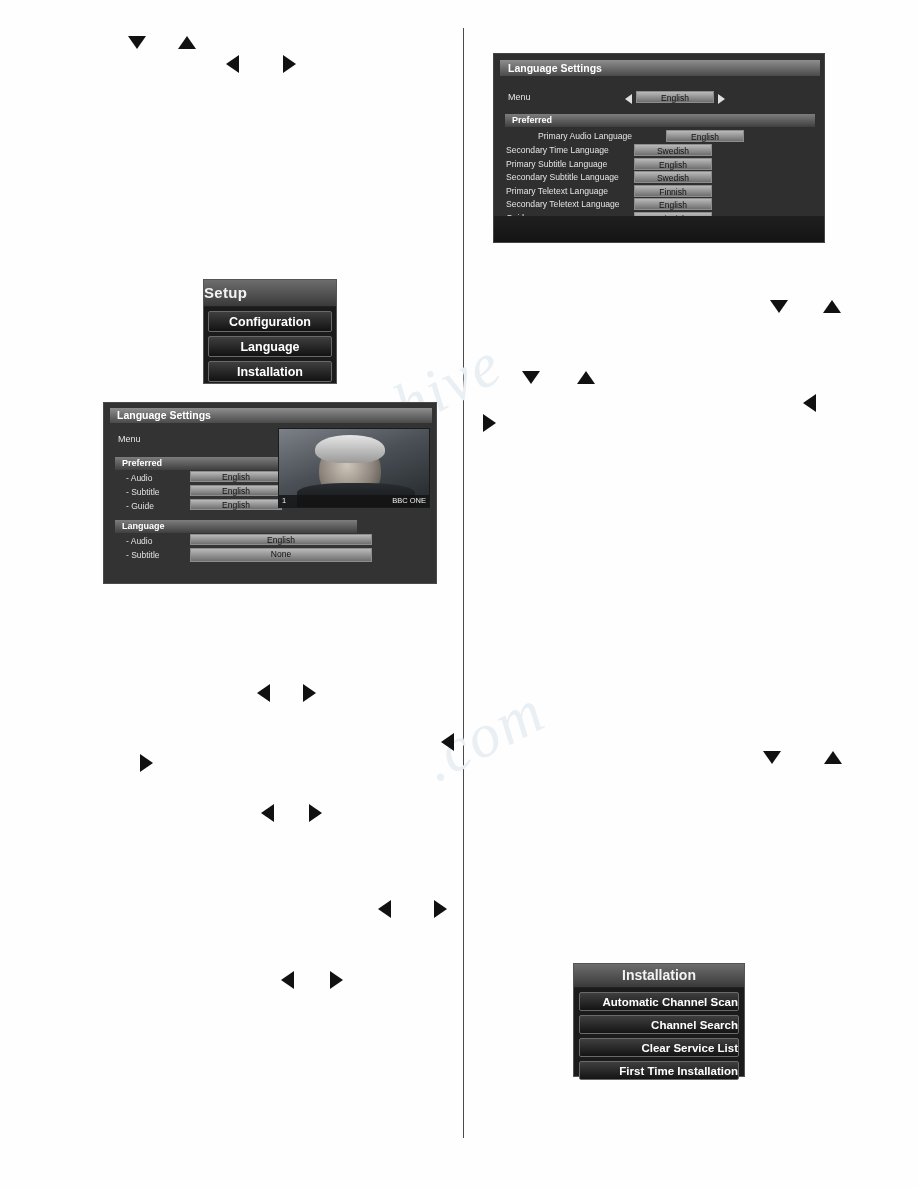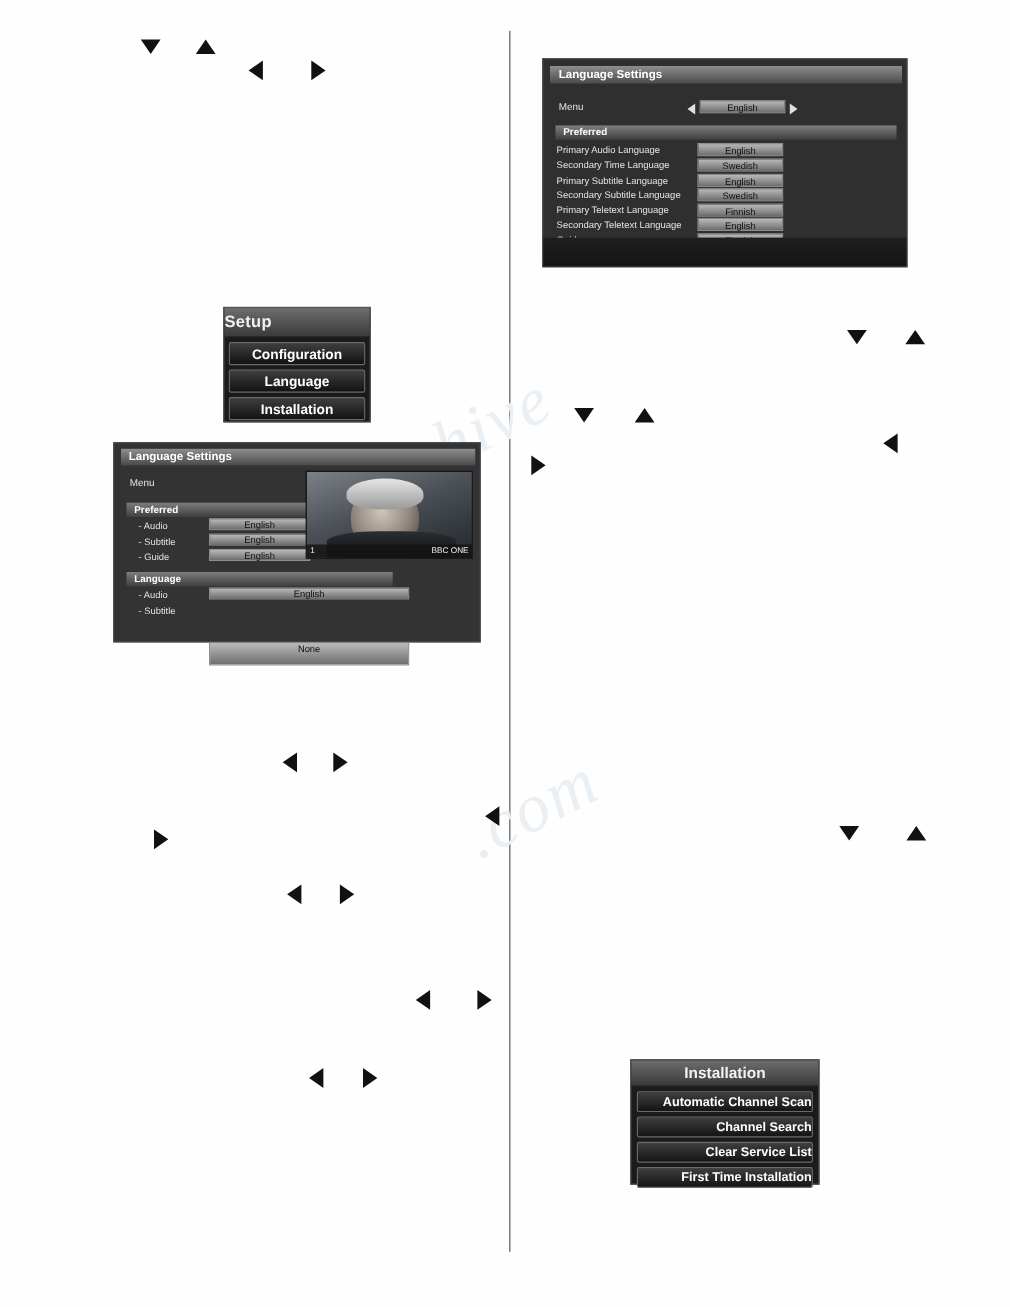--- a/index.html
+++ b/index.html
@@ -358,21 +358,21 @@
 
     <div class="sublabel" style="position:absolute;left:22px;top:97px;line-height:12px;">- Guide</div>
     <div class="field-box" style="position:absolute;left:86px;top:96px;width:92px;height:11px;line-height:11px;">English</div>
 
     <div class="section-bar" style="position:absolute;left:11px;top:117px;width:242px;height:13px;line-height:13px;">Language</div>
 
     <div class="sublabel" style="position:absolute;left:22px;top:132px;line-height:12px;">- Audio</div>
     <div class="field-box" style="position:absolute;left:86px;top:131px;width:182px;height:11px;line-height:11px;">English</div>
 
     <div class="sublabel" style="position:absolute;left:22px;top:146px;line-height:12px;">- Subtitle</div>
-    <div class="field-box" style="position:absolute;left:86px;top:145px;width:182px;height:21px;line-height:11px;margin-top:36px;">None</div>
+    <div class="field-box" style="position:absolute;left:86px;top:145px;width:182px;height:14px;line-height:11px;">None</div>
 
     <div class="preview">
       <div class="pv-sky"></div>
       <div class="pv-face"></div>
       <div class="pv-hair"></div>
       <div class="pv-body"></div>
       <div class="pv-bar">
         <span class="pv-left">1</span>
         <span class="pv-right">BBC ONE</span>
       </div>
@@ -382,21 +382,21 @@
   <div class="osd" id="lang-settings-right">
     <div class="ls-title">Language Settings</div>
 
     <div style="position:absolute;left:14px;top:37px;font-size:9px;color:#e6e6e6;line-height:12px;">Menu</div>
     <div class="arrow left" style="left:131px; top:40px; border-right-color:#e0e0e0; border-width:5px 7px 5px 0;"></div>
     <div class="field-box" style="position:absolute;left:142px;top:37px;width:78px;height:12px;line-height:12px;">English</div>
     <div class="arrow right" style="left:224px; top:40px; border-left-color:#e0e0e0; border-width:5px 0 5px 7px;"></div>
 
     <div class="section-bar" style="position:absolute;left:11px;top:60px;width:310px;height:13px;line-height:13px;">Preferred</div>
 
-    <div class="rlist-row" style="top:76px;">
+    <div class="rlist-row" style="top:76px;margin-left:32px;">
       <span class="r-label">Primary Audio Language</span>
       <span class="r-value field-box">English</span>
     </div>
     <div class="rlist-row" style="top:90px;">
       <span class="r-label">Secondary Time Language</span>
       <span class="r-value field-box">Swedish</span>
     </div>
     <div class="rlist-row" style="top:104px;">
       <span class="r-label">Primary Subtitle Language</span>
       <span class="r-value field-box">English</span>

